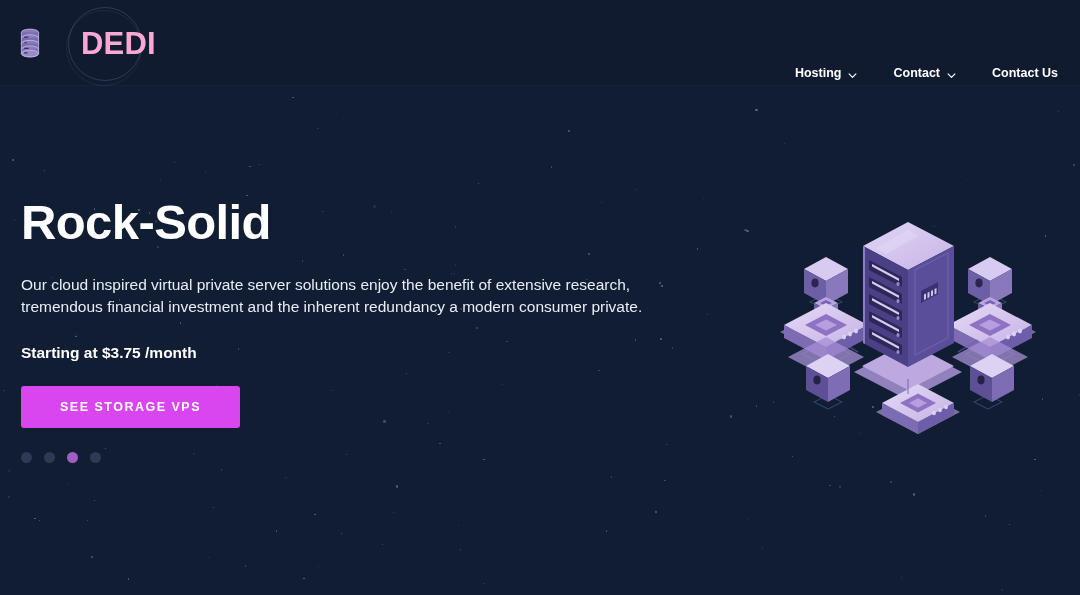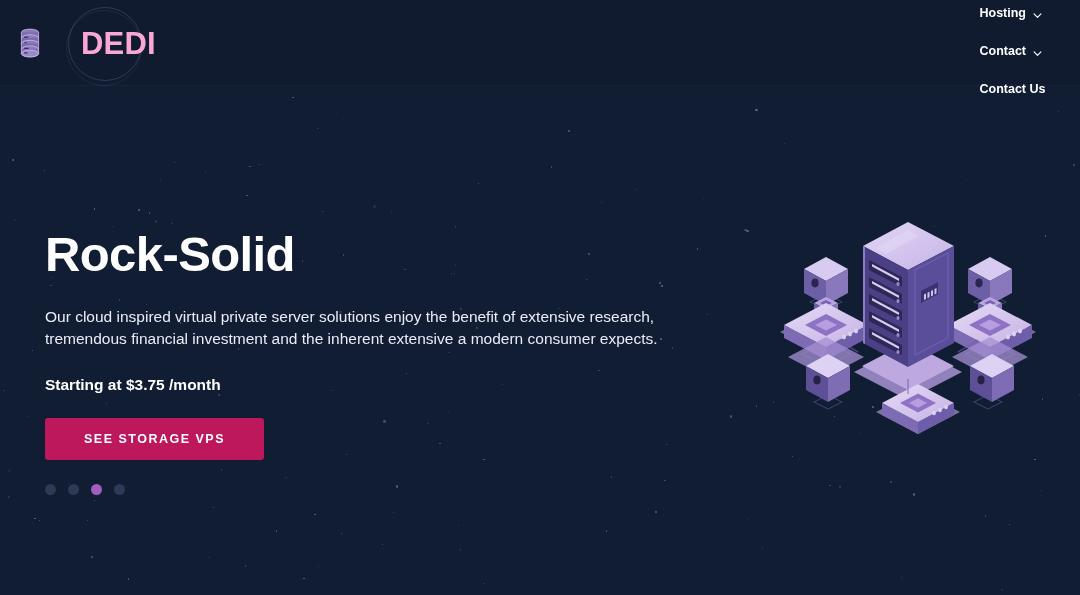--- a/index.html
+++ b/index.html
@@ -39,50 +39,50 @@
   }
   .logo-icon { position:relative; width:20px; height:30px; flex:none; z-index:2; }
   .logo-text { position:relative; z-index:2; display:flex; align-items:baseline; gap:9px;
     font-size:31px; font-weight:700; letter-spacing:.2px; line-height:1; }
   .logo-dedi { color:#f9a8d4;margin-left:32px; }
   .logo-rock {
     background:linear-gradient(100deg,#5e5492 0%,#8d7dba 55%,#9b8ac6 100%);
     -webkit-background-clip:text; background-clip:text; color:transparent;
   }
 
-  .nav { position:absolute; right:22px; top:0; height:86px; display:flex; align-items:flex-start; gap:12px;flex-direction:column; }
+  .nav { position:absolute; right:22px; top:0; height:86px; display:flex; align-items:flex-end; gap:4px; }
   .nav-item {
     display:flex; align-items:center; gap:7px;
     color:#ffffff; font-size:12.5px; font-weight:700;
     padding:6px 16px; cursor:pointer; white-space:nowrap;
   }
   .nav-item:last-child { padding-right:0; }
   .chev { display:block; width:9px; height:9px; flex:none; }
 
   
   .hero { position:absolute; top:86px; left:0; width:1080px; height:509px; z-index:5; }
-  .hero-copy { position:absolute; left:21px; top:144px; width:680px;margin-left:24px; }
+  .hero-copy { position:absolute; left:21px; top:112px; width:680px; }
   .h1 {
     font-size:49px; font-weight:700; color:#ffffff;
     line-height:1.02; letter-spacing:-0.6px;
   }
   .h2 {
     margin-top:6px; font-size:29px; font-weight:700; line-height:1.1;
     letter-spacing:-0.2px;
     background:linear-gradient(95deg,#8d88c9 0%,#a57dae 100%);
     -webkit-background-clip:text; background-clip:text; color:transparent;
   }
   .lede {
     margin-top:26px; font-size:15.5px; line-height:1.45;
     color:#e9edf5; max-width:660px; font-weight:400;
   }
   .price { margin-top:25px; font-size:15.5px; font-weight:700; color:#ffffff; }
   .cta {
     margin-top:24px; display:inline-block;
-    background:#be185d; color:#ffffff;
+    background:#d946ef; color:#ffffff;
     font-size:12.5px; font-weight:700; letter-spacing:1.5px;
     padding:14px 30px; border:none; border-radius:3px; cursor:pointer;
     text-align:center; min-width:219px;
   }
   .dots { margin-top:24px; display:flex; align-items:center; gap:12px; }
   .dot { width:11px; height:11px; border-radius:50%; background:#2c3a55; cursor:pointer; }
   .dot.active { background:#a05fc0; }
 
   
   .illo { position:absolute; right:22px; top:118px; width:300px; height:240px; z-index:4; }
@@ -297,21 +297,21 @@
       <div class="nav-item">
         <span>Contact Us</span>
       </div>
     </nav>
   </header>
 
   <section class="hero">
 
     <div class="hero-copy">
       <h1 class="h1">Rock-Solid</h1>
-      <p class="lede">Our cloud inspired virtual private server solutions enjoy the benefit of extensive research, tremendous financial investment and the inherent extensive a modern consumer expects.</p>
+      <p class="lede">Our cloud inspired virtual private server solutions enjoy the benefit of extensive research, tremendous financial investment and the inherent redundancy a modern consumer private.</p>
       <div class="price">Starting at $3.75 /month</div>
       <button class="cta">SEE STORAGE VPS</button>
       <div class="dots">
         <span class="dot"></span>
         <span class="dot"></span>
         <span class="dot active"></span>
         <span class="dot"></span>
       </div>
     </div>
 

